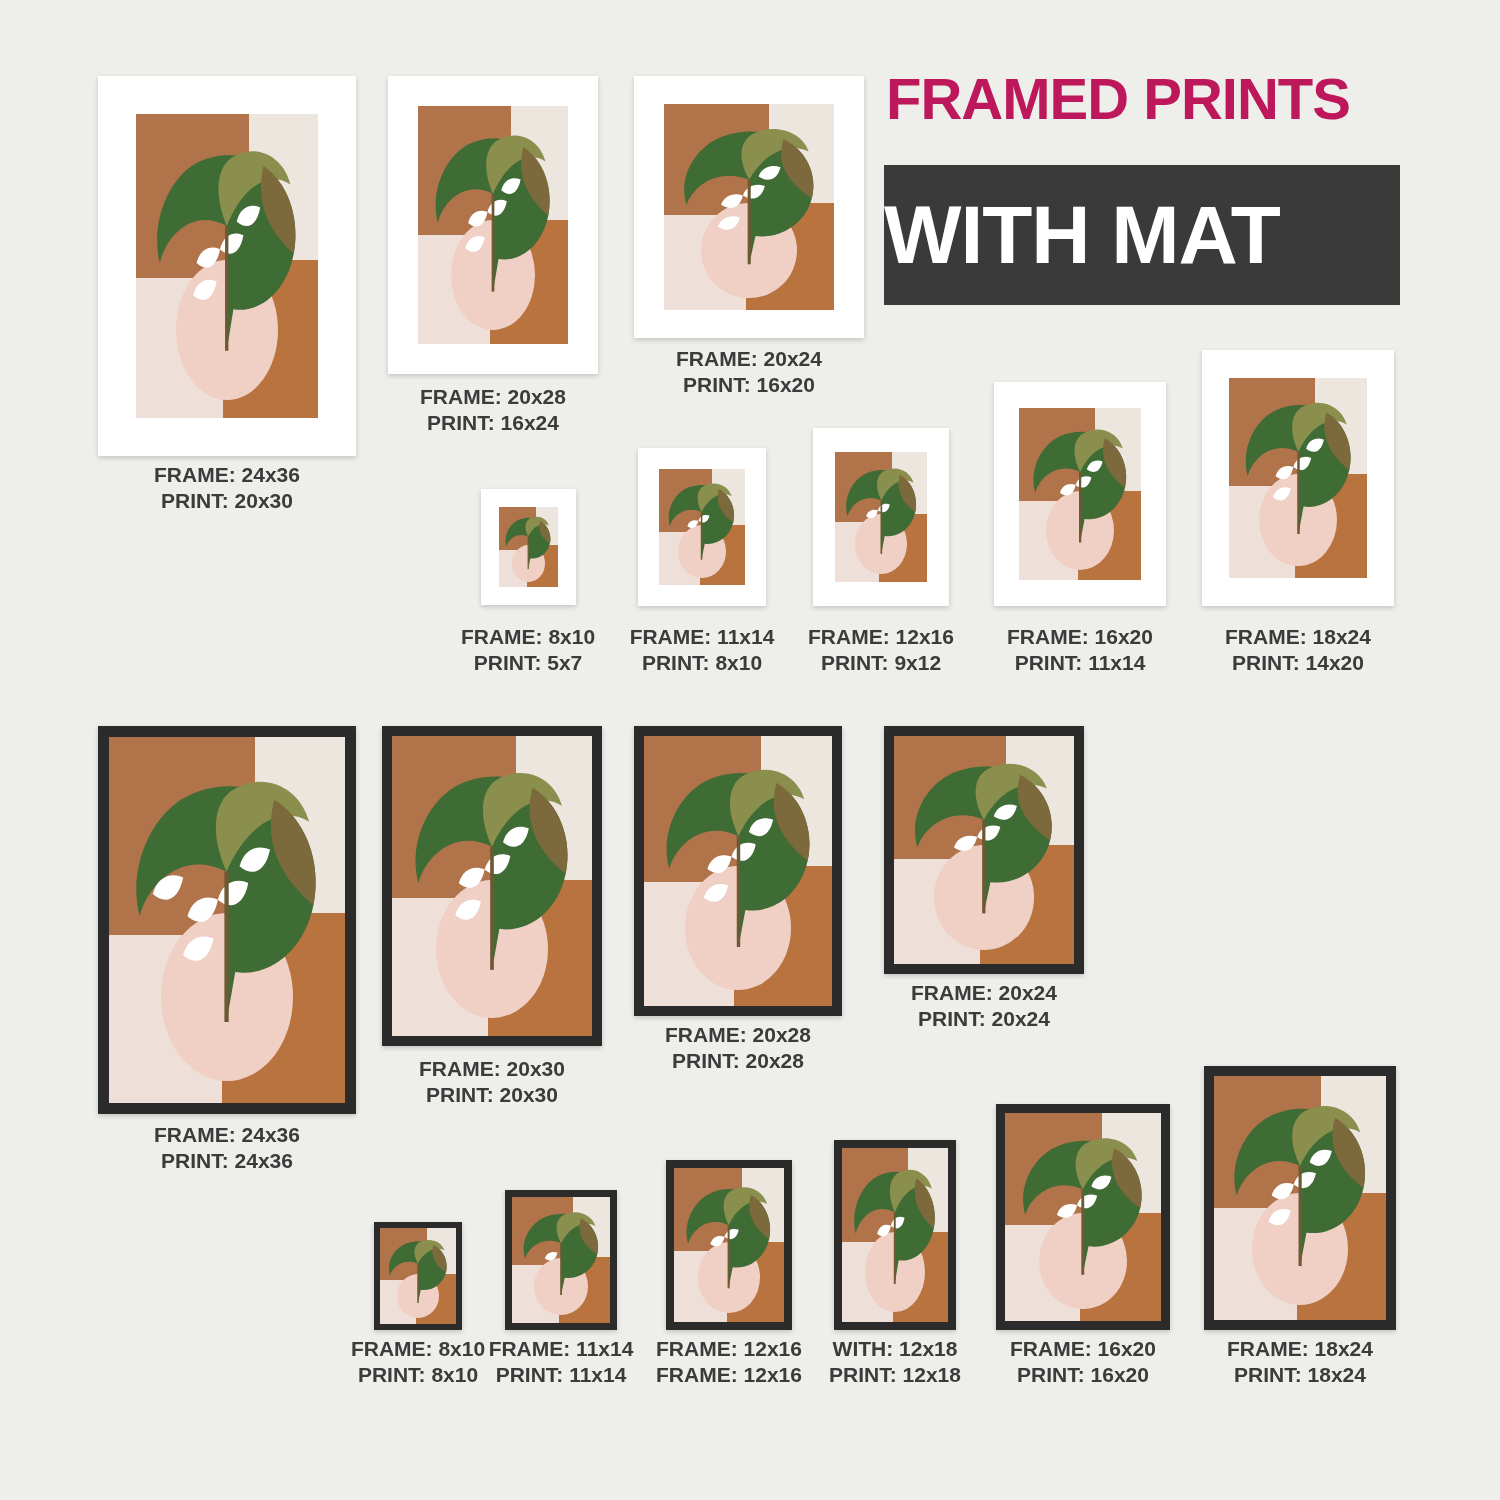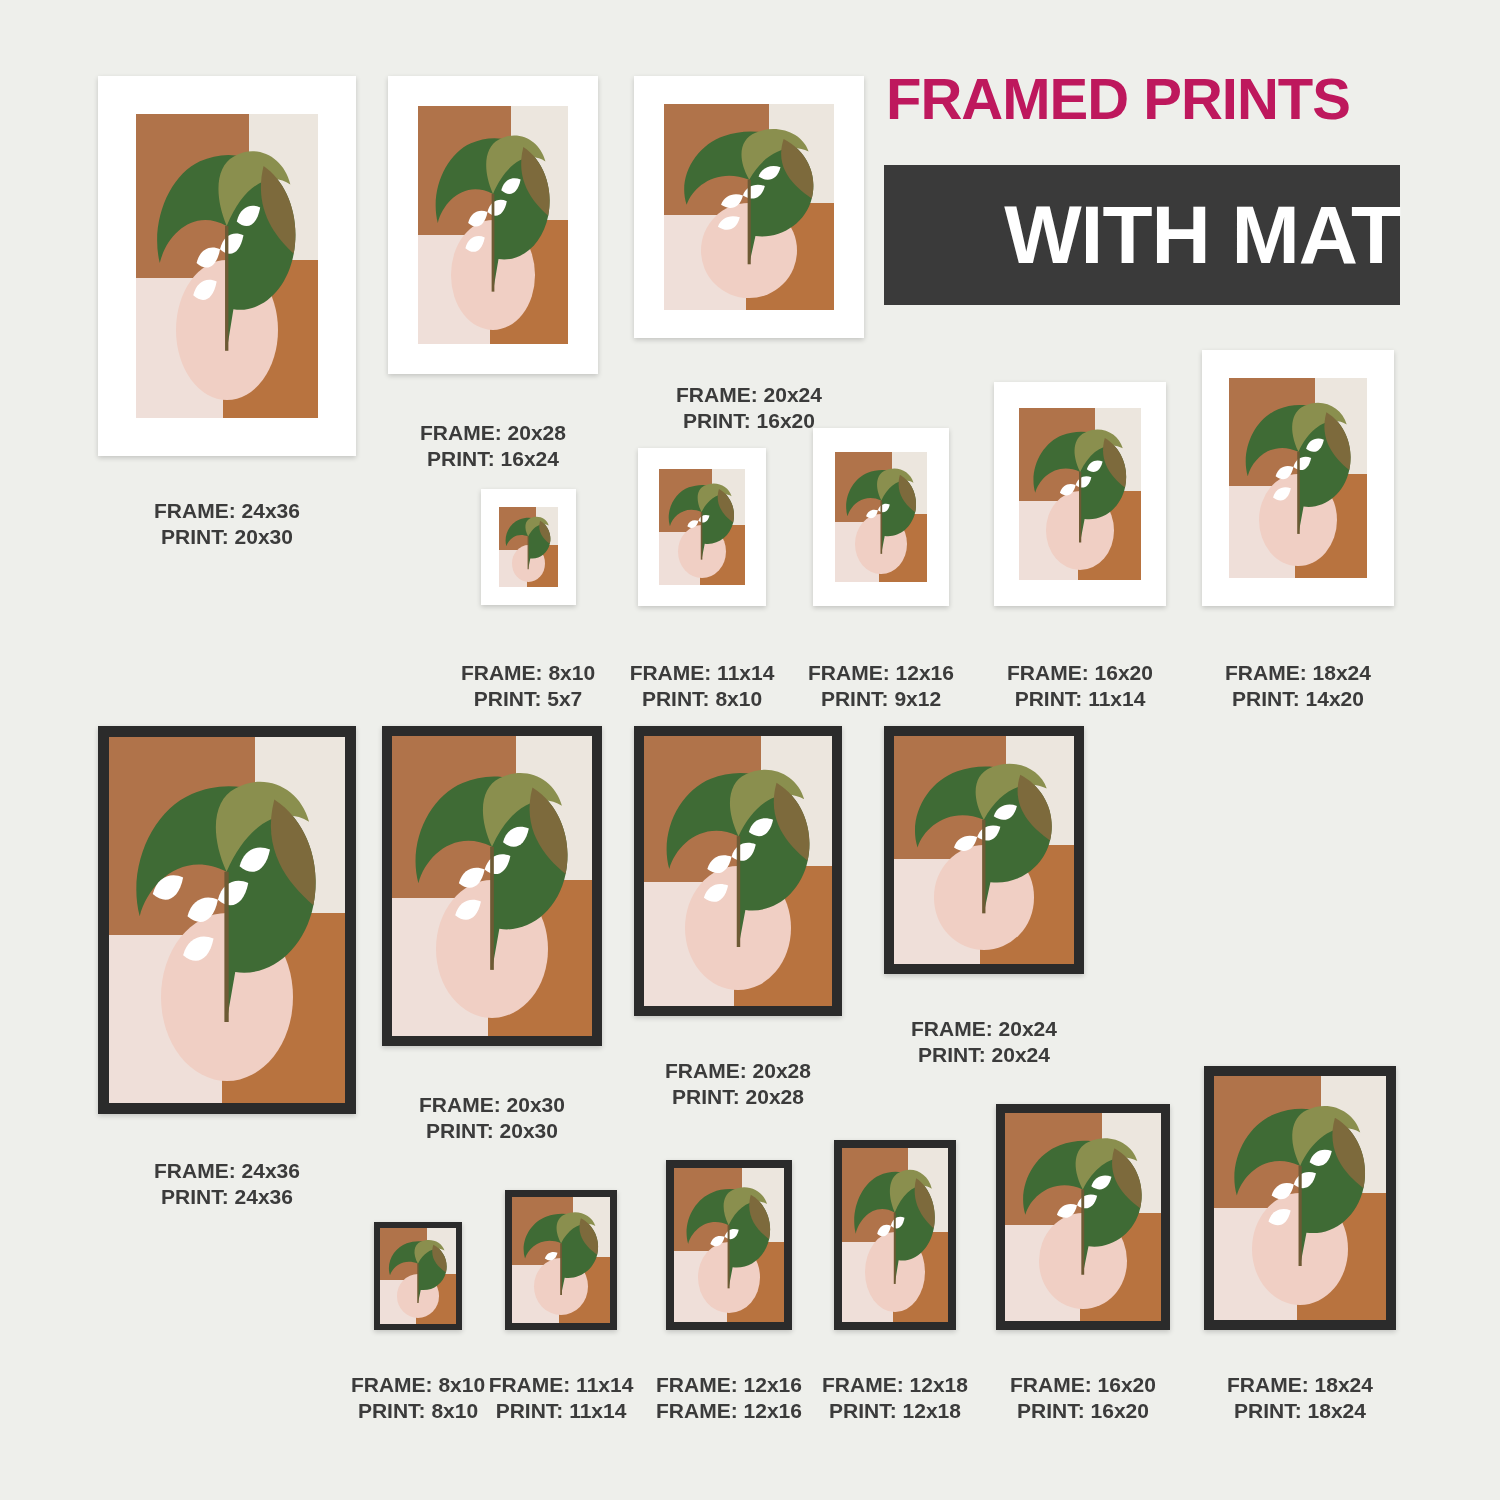--- a/index.html
+++ b/index.html
@@ -33,21 +33,21 @@
     line-height: 1;
     white-space: nowrap;
   }
   .banner {
     position: absolute;
     background: #3a3a3a;
     color: #ffffff;
     font-weight: bold;
     display: flex;
     align-items: center;
-    justify-content: flex-end;
+    justify-content: flex-start;
     line-height: 0.98;
     text-align: center;
   }
   .banner-withmat {
     left: 884px;
     top: 165px;
     width: 516px;
     height: 140px;
     font-size: 82px;
     letter-spacing: -1px;
@@ -100,21 +100,20 @@
 
   
   .caption {
     position: absolute;
     text-align: center;
     color: #3b3b3b;
     font-weight: bold;
     font-size: 21px;
     line-height: 1.25;
     white-space: nowrap;
-    margin-top: 36px;
   }
   .caption .l2 { display: block; }
 
   
   .footer {
     position: absolute;
     left: 28px;
     right: 28px;
     bottom: 16px;
     height: 54px;
@@ -533,21 +532,21 @@
           <path d="M50 42 C60 24 76 18 88 24 C84 12 68 6 54 12 C44 16 42 28 50 42 Z" fill="#8a8f4e"></path>
           <path d="M72 16 C86 23 94 38 90 54 C78 46 66 34 72 16 Z" fill="#7d6a3c"></path>
           <path d="M46 52 C40 50 34 52 32 58 C38 62 44 60 46 52 Z" fill="#ffffff"></path>
           <path d="M60 46 C54 44 48 46 46 52 C52 56 58 54 60 46 Z" fill="#ffffff"></path>
           <path d="M50 42 L50 96" stroke="#6d5a34" stroke-width="2" fill="none"></path>
         </svg>
       </div>
     </div>
   </div>
   <div class="caption" style="left:765px; top:1336px; width:260px;">
-    <span>FRAME: 12x18</span>
+    <span>WITH: 12x18</span>
     <span class="l2">PRINT: 12x18</span>
   </div>
 
   <div class="frame" style="left:996px; top:1104px; width:174px; height:226px; padding:9px;">
     <div class="art" style="left:9px; top:9px; right:9px; bottom:9px;">
       <div class="art-inner">
         <div class="a-bg"></div>
           <div class="a-brown-tl"></div>
           <div class="a-pink"></div>
         <div class="a-brown-br"></div>

